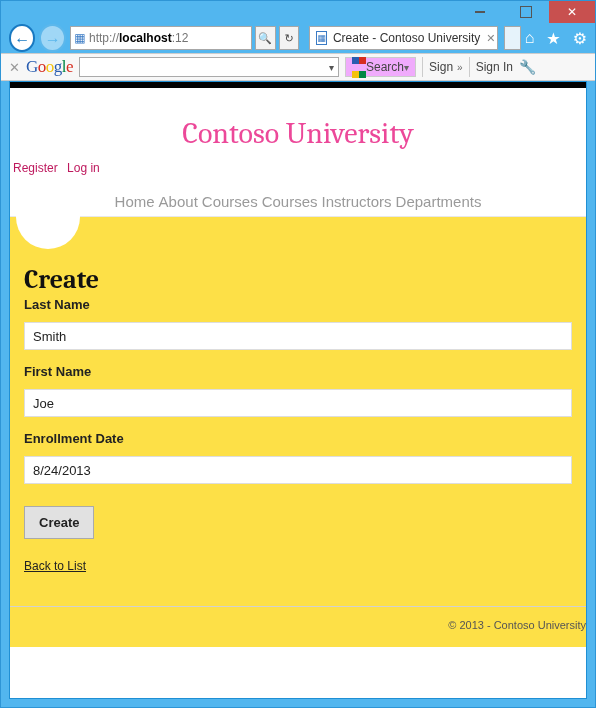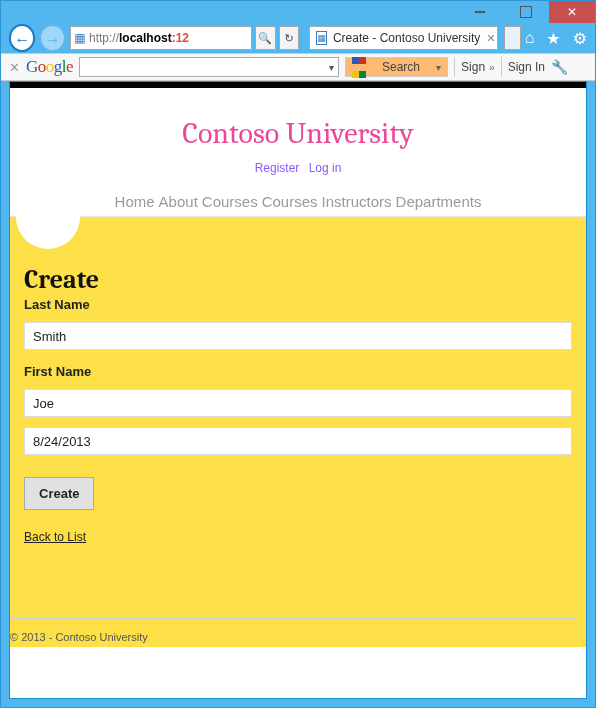--- a/index.html
+++ b/index.html
@@ -39,21 +39,21 @@
     }
     .circle.fwd { opacity: .45; border-color: #6ab9e8; color: #6ab9e8; }
     .addrwrap {
       flex: 0 0 auto; height: 24px; width: 182px; background: #fff;
       border: 1px solid #a7a7a7; display: flex; align-items: center;
       font-size: 12px; overflow:hidden;
     }
     .addrwrap .pageic { width:18px; display:flex; align-items:center; justify-content:center; color:#3b7bc5;}
     .addrwrap .proto { color:#777; }
     .addrwrap .host { color:#000; font-weight:600; }
-    .addrwrap .port { color:#ef4444;font-weight:bold; }
+    .addrwrap .port { color:#737373; }
     .addrbtn { width:22px; height:24px; background:#f3f3f3; border:1px solid #a7a7a7; margin-left:-1px; display:flex; align-items:center; justify-content:center; font-size:11px; color:#444; cursor:pointer;}
 
     .tab {
       margin-left: 6px; height: 24px; width: 200px; background: #fff;
       border: 1px solid #a7a7a7; display:flex; align-items:center; gap:6px;
       padding: 0 6px; font-size:12px; color:#333; overflow:hidden; white-space:nowrap;
       cursor: pointer;
     }
     .tab .pageic { width:14px;height:14px; border:1px solid #3b7bc5; display:flex; align-items:center; justify-content:center; font-size:9px; color:#3b7bc5;}
     .tab .tabx { margin-left:auto; color:#888; font-size:11px; cursor:pointer;}
@@ -65,38 +65,38 @@
     
     .gtb {
       height: 28px; background:#f7f7f7; border-top:1px solid #ccc; border-bottom:1px solid #ccc;
       display:flex; align-items:center; gap:6px; padding: 0 8px; font-size:12px; color:#444;
     }
     .gtb .gx { color:#999; font-size:13px; cursor:pointer;}
     .gtb .glogo { font-family: Georgia, serif; font-size:17px; letter-spacing:-.5px;}
     .gtb .glogo .b{color:#2a5db0;} .gtb .glogo .r{color:#d62d20;} .gtb .glogo .y{color:#f4c20d;} .gtb .glogo .g{color:#008744;}
     .gtb .gsearch { flex: 0 0 260px; height:20px; border:1px solid #aaa; background:#fff; display:flex; align-items:center;}
     .gtb .gsearch span.dd { margin-left:auto; padding:0 4px; color:#555; font-size:10px;}
-    .gtb .srchbtn { display:flex; align-items:center; gap:16px; padding:0 6px; height:20px; border:1px solid #ccc; background:#fdba74; cursor:pointer;}
+    .gtb .srchbtn { display:flex; align-items:center; gap:0; padding:0 6px; height:20px; border:1px solid #ccc; background:#f0abfc; cursor:pointer;}
     .gtb .sq { width:7px;height:7px;display:inline-block;}
     .gtb .sep { width:1px; height:20px; background:#ccc;}
     .gtb .more, .gtb .signin { display:flex; align-items:center; gap:4px; cursor:pointer;}
     .gtb .chev { font-size:10px; color:#666;}
     .gtb .wrench { font-size:14px; color:#666; cursor:pointer;}
 
     
     .viewport {
       position: absolute; left:8px; right:8px; top:80px; bottom:8px;
       background:#fff; border:1px solid #1f8fd4;
     }
     .blackbar { height:6px; background:#000; }
     .sitetitle {
       text-align:center; font-family: Cambria, Georgia, serif;
       font-size: 30px; color:#ec4899; margin-top: 28px;
     }
-    .authrow { text-align:center; margin-top:10px; font-size:12px; color:#8b5cf6;}
+    .authrow { margin-top:10px; font-size:12px; color:#be185d;}
     .authrow span { cursor:pointer; padding:0 3px;}
     .navbar {
       display:flex; justify-content:center; gap:4px;
       margin-top: 12px; padding:6px 0; font-size:15px; color:#9a9a9a;
       border-bottom:1px solid #e8e8e8;
     }
     .navbar span { cursor:pointer;}
 
     .pagebody {
       background:#fde047; min-height: 430px; position:relative;
@@ -114,23 +114,23 @@
       width:100%; height:28px; background:#fff; border:1px solid #ddd;
       padding:0 8px; font-size:13px; color:#222; margin-top:10px;
       cursor:text;
     }
     .btn {
       margin-top:22px; padding: 8px 14px; background:#e1e1e1; border:1px solid #aaa;
       font-size:13px; color:#222; font-weight:bold; cursor:pointer; display:inline-block;
     }
     .backlink { display:block; margin-top:20px; font-size:12px; color:#222; text-decoration:underline; cursor:pointer;}
     .footer {
-      position:absolute; left:0; right:8px; bottom:0;
-      border-top:1px solid #d1d1d1; text-align:left;
-      font-size:11px; color:#555; padding: 12px 0 4px 0;
+      position:absolute; left:0; right:0; bottom:0;
+      border-top:1px solid #d1d1d1; text-align:right;
+      font-size:11px; color:#555; padding: 12px 0 16px 0;
     }
   </style>
 </head>
 <body>
 
 <div class="win">
 
   <div class="titlebar">
     <div class="tbtn min"></div>
     <div class="tbtn max"></div>
@@ -215,20 +215,21 @@
 
       <div class="pageinner">
         <div class="h2">Create</div>
 
         <div class="lbl">Last Name</div>
         <input class="fld" value="Smith" style="">
 
         <div class="lbl mt10">First Name</div>
         <input class="fld" value="Joe" style="">
 
+        <div class="lbl mt10">Enrollment Date</div>
         <input class="fld" value="8/24/2013" style="">
 
         <button class="btn">Create</button>
 
         <a class="backlink">Back to List</a>
       </div>
 
       <div class="footer">© 2013 - Contoso University</div>
     </div>
   </div>

